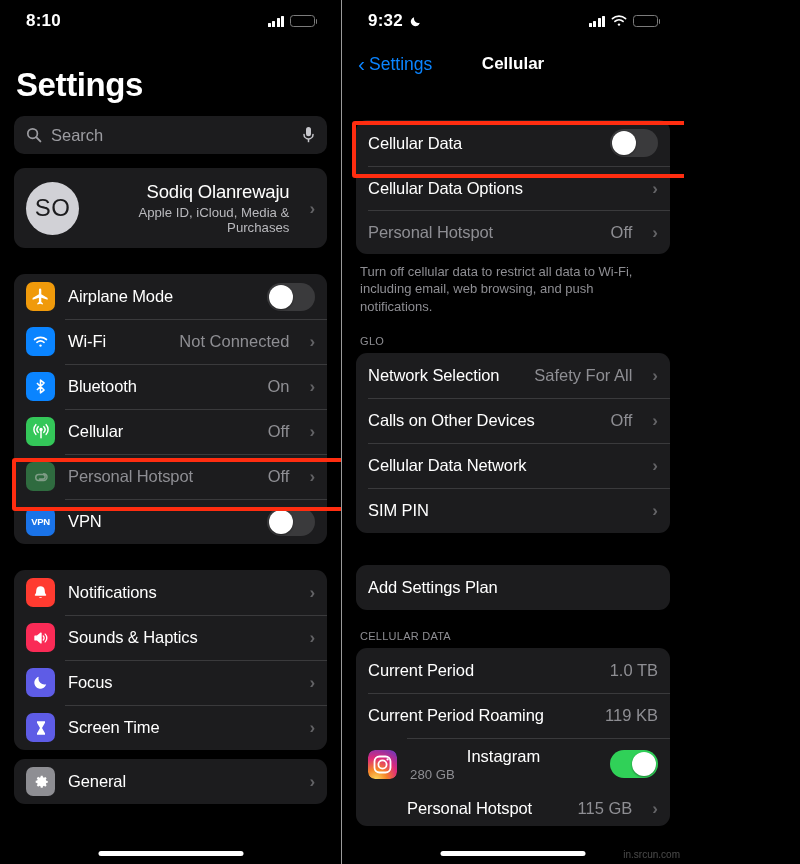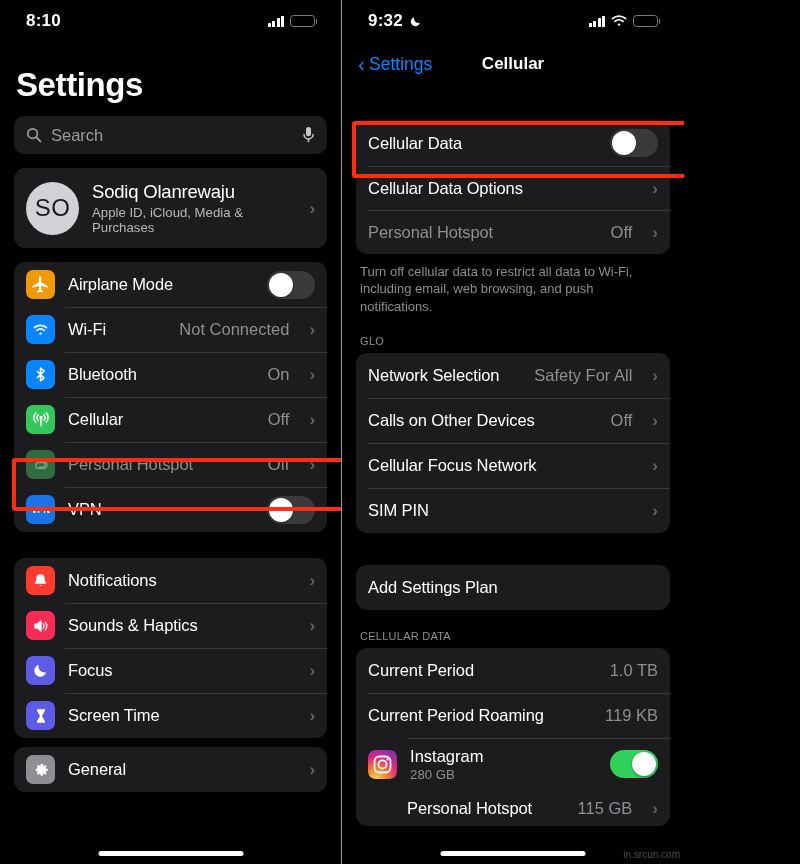--- a/index.html
+++ b/index.html
@@ -31,21 +31,21 @@
   .big-title { color: #fff; font-size: 33px; font-weight: 700; letter-spacing: -0.4px; padding: 24px 16px 12px 16px; }
 
   .searchbar { margin: 0 14px; height: 38px; background: #1c1c1e; border-radius: 10px; display: flex; align-items: center; padding: 0 12px; gap: 9px; }
   .searchbar .ph { color: #9c9ca1; font-size: 16.5px; flex: 1; }
 
   .card { background: #1c1c1e; border-radius: 11px; margin: 0 14px; overflow: hidden; }
 
   .profile { display: flex; align-items: center; padding: 13px 12px; gap: 13px; }
   .avatar { width: 53px; height: 53px; border-radius: 50%; background: #d1d1d6; color: #1c1c1e;
             display: flex; align-items: center; justify-content: center; font-size: 24px; font-weight: 400; letter-spacing: .3px;}
-  .profile .txt { flex: 1; min-width: 0; }
+  .profile .txt { flex: 1; min-width: 0; text-align: right; }
   .profile .nm { color: #fff; font-size: 18.5px; font-weight: 400; letter-spacing: -0.2px; }
   .profile .sub { color: #b9b9bd; font-size: 13.2px; margin-top: 2px; }
 
   .row { display: flex; align-items: center; min-height: 45px; padding: 0 12px; gap: 13px; position: relative; }
   .row + .row::before { content:""; position:absolute; left: 51px; right: 0; top: 0; height: 1px; background: #3a3a3c; }
   .row.noicon + .row.noicon::before { left: 12px; }
   .row.noicon::before { left: 12px !important; }
   .ico { width: 29px; height: 29px; border-radius: 7px; flex: 0 0 29px; display: flex; align-items: center; justify-content: center; }
   .row .label { color: #fff; font-size: 16.5px; flex: 1; letter-spacing: -0.1px;}
   .row .label.dim { color: #8e8e93; }
@@ -65,21 +65,21 @@
   .back .bchev { font-size: 21px; font-weight: 500; line-height: 1; margin-top: -2px;}
   .navtitle { position: absolute; left: 0; right: 0; text-align: center; color: #fff; font-size: 17px; font-weight: 700; pointer-events: none; }
 
   .foot { color: #8e8e93; font-size: 13px; line-height: 1.34; padding: 9px 18px 0 18px; }
   .grouphdr { color: #8e8e93; font-size: 11px; padding: 20px 18px 6px 18px; letter-spacing: .25px; }
   .link-row { color: #0a84ff; font-size: 16.5px; }
 
   .app-row { display:flex; align-items:center; gap: 13px; min-height: 52px; padding: 0 12px; position: relative;}
   .app-row::before { content:""; position:absolute; left: 51px; right: 0; top: 0; height: 1px; background: #3a3a3c; }
   .app-ico { width: 29px; height: 29px; border-radius: 7px; flex:0 0 29px; overflow:hidden;}
-  .app-name { color:#fff; font-size: 16.5px; }
+  .app-name { color:#fff; font-size: 16.5px; text-align: center; }
   .app-sub { color:#8e8e93; font-size: 13.2px; margin-top:1px; }
 
   .highlight { position: absolute; border: 4px solid #ff2d10; border-radius: 3px; pointer-events: none; z-index: 20; }
 
   .home-ind { position: absolute; bottom: 8px; left: 50%; transform: translateX(-50%); width: 145px; height: 5px; background: #fff; border-radius: 3px; z-index: 25;}
   .watermark { position: absolute; right: 4px; bottom: 4px; color: rgba(255,255,255,.28); font-size: 10px; z-index: 30; }
   svg { display:block; }
 </style>
 </head>
 <body>
@@ -124,21 +124,21 @@
       <div class="profile">
         <div class="avatar">SO</div>
         <div class="txt">
           <div class="nm">Sodiq Olanrewaju</div>
           <div class="sub">Apple ID, iCloud, Media &amp; Purchases</div>
         </div>
         <span class="chev">›</span>
       </div>
     </div>
 
-    <div class="card" style="margin-top:14px">
+    <div class="card" style="margin-top:26px">
 
       <div class="row">
         <span class="ico" style="background:#f09a0b">
           <svg width="19" height="19" viewBox="0 0 24 24" fill="#fff">
               <path d="M21 16v-2l-8-5V3.5A1.5 1.5 0 0 0 11.5 2 1.5 1.5 0 0 0 10 3.5V9l-8 5v2l8-2.5V19l-2 1.5V22l3.5-1 3.5 1v-1.5L13 19v-5.5z"></path>
             </svg>
         </span>
         <span class="label">Airplane Mode</span>
         <span class="toggle off">
             <span class="knob"></span>
@@ -326,21 +326,21 @@
         <span class="label">Network Selection</span>
         <span class="value">Safety For All</span>
         <span class="chev">›</span>
       </div>
       <div class="row noicon">
         <span class="label">Calls on Other Devices</span>
         <span class="value">Off</span>
         <span class="chev">›</span>
       </div>
       <div class="row noicon">
-        <span class="label">Cellular Focus Network</span>
+        <span class="label">Cellular Data Network</span>
         <span class="chev">›</span>
       </div>
       <div class="row noicon">
         <span class="label">SIM PIN</span>
         <span class="chev">›</span>
       </div>
     </div>
 
     <div class="card" style="margin-top:32px">
       <div class="row noicon">

